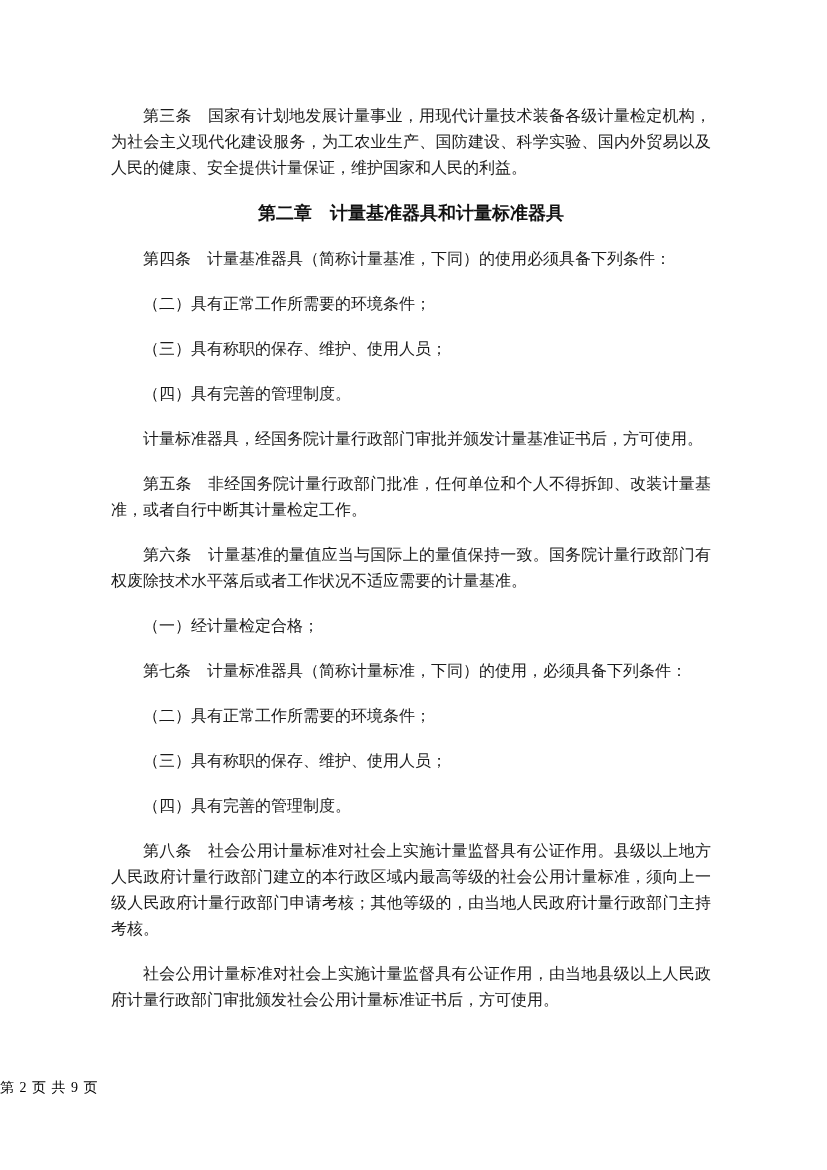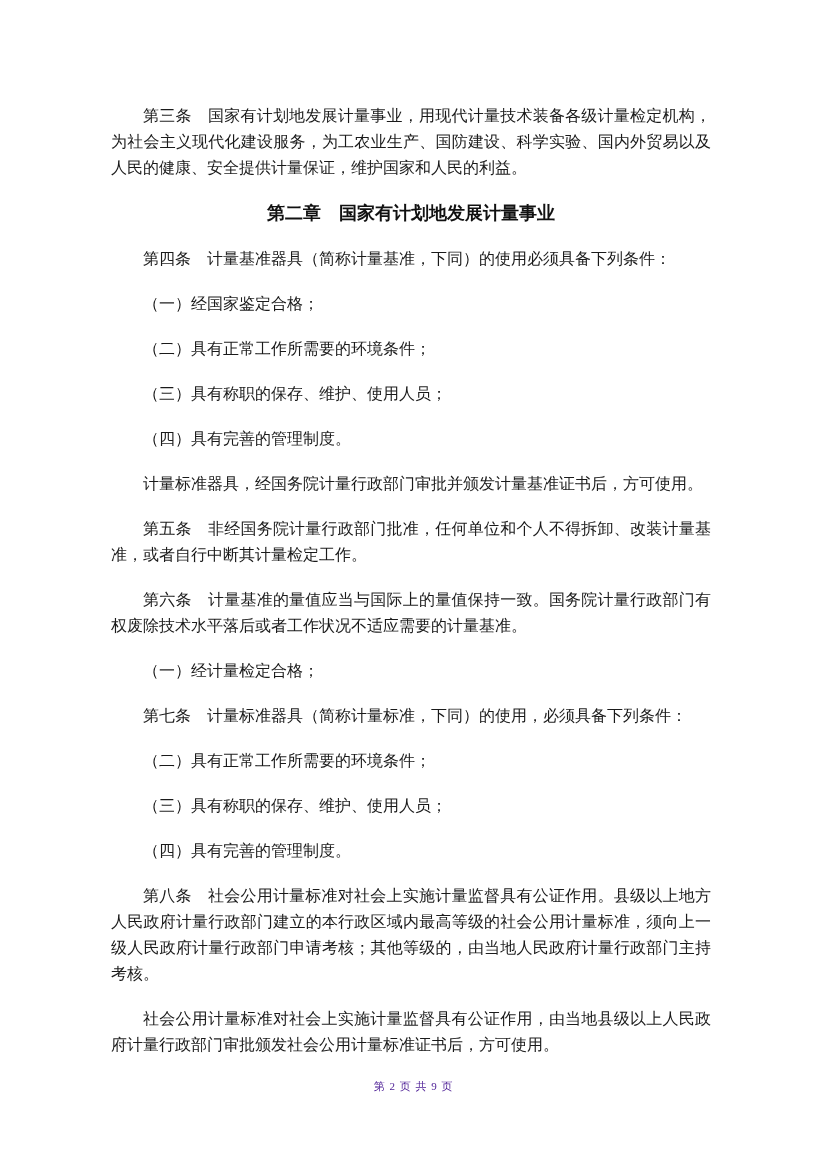--- a/index.html
+++ b/index.html
@@ -37,35 +37,34 @@
     text-align: center;
     text-indent: 0;
     line-height: 27px;
     color: #111111;
   }
   .footer {
     position: absolute;
     top: 1079px;
     left: 0;
     width: 100%;
-    text-align: center;
-    font-size: 11px;
+    text-align: left;
+    font-size: 14px;
     letter-spacing: 1px;
-    color: #4c1d95;
+    color: #000000;
   }
 </style>
 </head>
 <body>
 
 <div class="page">
   <div class="content">
     <div class="para">第三条　国家有计划地发展计量事业，用现代计量技术装备各级计量检定机构，为社会主义现代化建设服务，为工农业生产、国防建设、科学实验、国内外贸易以及人民的健康、安全提供计量保证，维护国家和人民的利益。</div>
-    <div class="chapter">第二章　国家有计划地发展计量事业</div>
+    <div class="chapter">第二章　计量基准器具和计量标准器具</div>
     <div class="para">第四条　计量基准器具（简称计量基准，下同）的使用必须具备下列条件：</div>
-    <div class="para">（一）经国家鉴定合格；</div>
     <div class="para">（二）具有正常工作所需要的环境条件；</div>
     <div class="para">（三）具有称职的保存、维护、使用人员；</div>
     <div class="para">（四）具有完善的管理制度。</div>
     <div class="para">计量标准器具，经国务院计量行政部门审批并颁发计量基准证书后，方可使用。</div>
     <div class="para">第五条　非经国务院计量行政部门批准，任何单位和个人不得拆卸、改装计量基准，或者自行中断其计量检定工作。</div>
     <div class="para">第六条　计量基准的量值应当与国际上的量值保持一致。国务院计量行政部门有权废除技术水平落后或者工作状况不适应需要的计量基准。</div>
     <div class="para">（一）经计量检定合格；</div>
     <div class="para">第七条　计量标准器具（简称计量标准，下同）的使用，必须具备下列条件：</div>
     <div class="para">（二）具有正常工作所需要的环境条件；</div>
     <div class="para">（三）具有称职的保存、维护、使用人员；</div>

